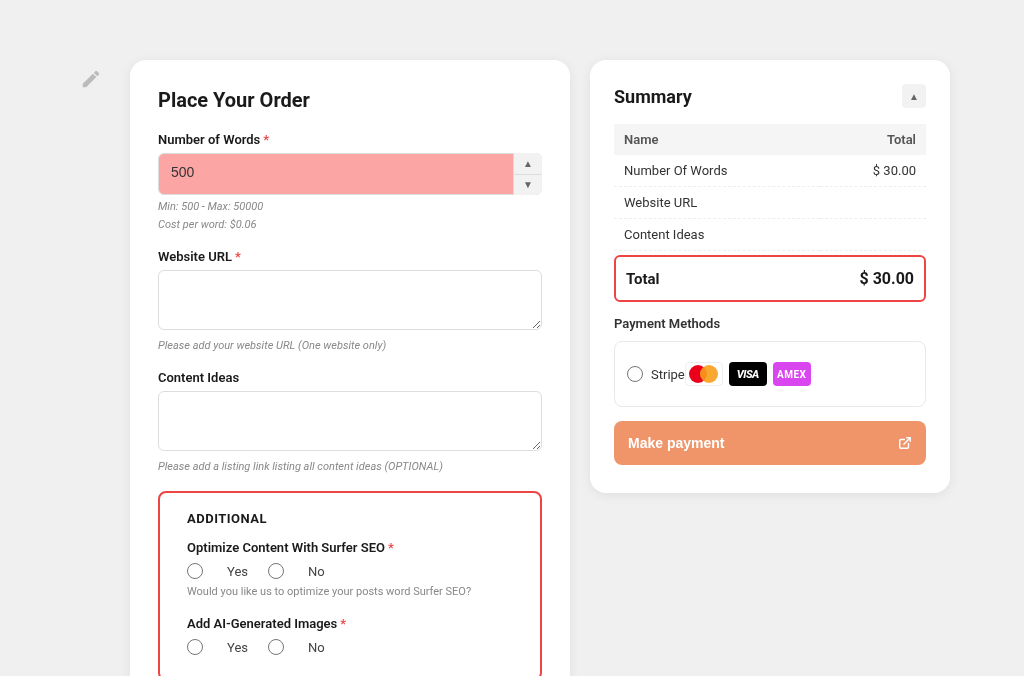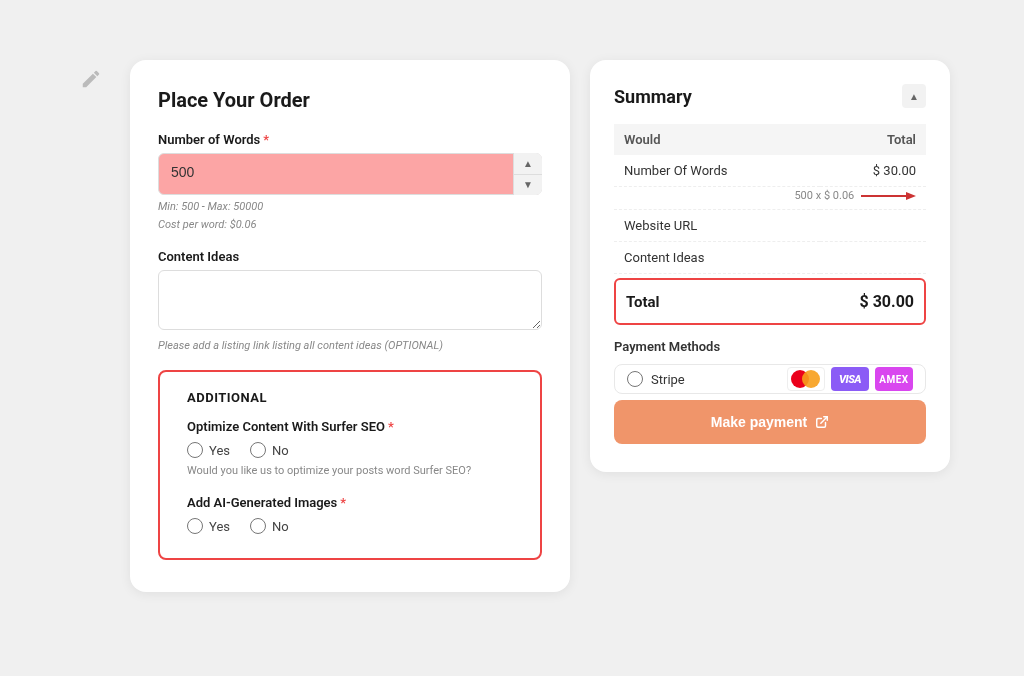--- a/index.html
+++ b/index.html
@@ -135,21 +135,21 @@
       margin-bottom: 8px;
     }
     .radio-options {
       display: flex;
       gap: 20px;
       margin-bottom: 6px;
     }
     .radio-option {
       display: flex;
       align-items: center;
-      gap: 6px;
+      gap: 24px;
       font-size: 13px;
       color: #444;
       cursor: pointer;
     }
     .radio-option input[type="radio"] {
       width: 16px;
       height: 16px;
       cursor: pointer;
       accent-color: #e44;
     }
@@ -247,25 +247,25 @@
     }
     .payment-title {
       font-size: 13px;
       font-weight: 600;
       color: #333;
       margin-bottom: 10px;
     }
     .payment-option {
       display: flex;
       align-items: center;
-      justify-content: space-between;
-      padding: 2px 12px;
+      justify-content: flex-start;
+      padding: 20px 12px;
       border: 1px solid #e8e8e8;
       border-radius: 8px;
-      margin-bottom: 6px;
+      margin-bottom: 14px;
     }
     .payment-left {
       display: flex;
       align-items: center;
       gap: 8px;
     }
     .payment-radio {
       width: 16px;
       height: 16px;
       accent-color: #e44;
@@ -288,21 +288,21 @@
       align-items: center;
       justify-content: center;
       font-size: 9px;
       font-weight: 700;
     }
     .mastercard-icon {
       background: #fff;
       border: 1px solid #eee;
     }
     .visa-icon {
-      background: #8b5cf6;
+      background: #000000;
       color: #fff;
       font-size: 11px;
       letter-spacing: -0.5px;
       font-style: italic;
       font-weight: 800;
     }
     .amex-icon {
       background: #d946ef;
       color: #fff;
       font-size: 10px;
@@ -336,21 +336,21 @@
       background: #f0956a;
       color: #fff;
       border: none;
       border-radius: 8px;
       padding: 14px;
       font-size: 14px;
       font-weight: 600;
       cursor: pointer;
       display: flex;
       align-items: center;
-      justify-content: center;
+      justify-content: space-between;
       gap: 8px;
     }
     .arrow-svg {
       display: inline-block;
       vertical-align: middle;
       margin-left: 4px;
     }
   </style>
 </head>
 <body>
@@ -376,20 +376,27 @@
           <input type="text" class="input-spinner" value="500" style="">
           <div class="spinner-btns">
             <button class="spinner-btn">▲</button>
             <button class="spinner-btn">▼</button>
           </div>
         </div>
         <div class="hint-text">Min: 500 - Max: 50000</div>
         <div class="hint-text">Cost per word: $0.06</div>
       </div>
 
+      <div class="form-group">
+        <label class="form-label">
+          <span>Website URL</span><span class="required-star">*</span>
+        </label>
+        <textarea class="textarea-input" rows="2" style=""></textarea>
+        <div class="hint-text">Please add your website URL (One website only)</div>
+      </div>
 
       <div class="form-group">
         <label class="form-label">Content Ideas</label>
         <textarea class="textarea-input" rows="2" style=""></textarea>
         <div class="hint-text">Please add a listing link listing all content ideas (OPTIONAL)</div>
       </div>
 
       <div class="additional-box">
         <div class="additional-title">ADDITIONAL</div>
 
@@ -430,39 +437,29 @@
 
     <div class="right-panel">
       <div class="summary-header">
         <h2 class="summary-title">Summary</h2>
         <button class="summary-collapse-btn">▲</button>
       </div>
 
       <table class="summary-table">
         <thead>
           <tr>
-            <th>Would</th>
+            <th>Name</th>
             <th>Total</th>
           </tr>
         </thead>
         <tbody>
 
           <tr>
             <td>Number Of Words</td>
             <td>$ 30.00</td>
-          </tr>
-          <tr class="sub-row">
-            <td colspan="2">
-              <span>500 x $ 0.06</span>
-              
-              <svg class="arrow-svg" width="55" height="14" viewBox="0 0 55 14">
-                <line x1="0" y1="7" x2="45" y2="7" stroke="#cc3333" stroke-width="2"></line>
-                <polygon points="45,3 55,7 45,11" fill="#cc3333"></polygon>
-              </svg>
-            </td>
           </tr>
 
           <tr>
             <td>Website URL</td>
             <td></td>
           </tr>
 
           <tr>
             <td>Content Ideas</td>
             <td></td>

